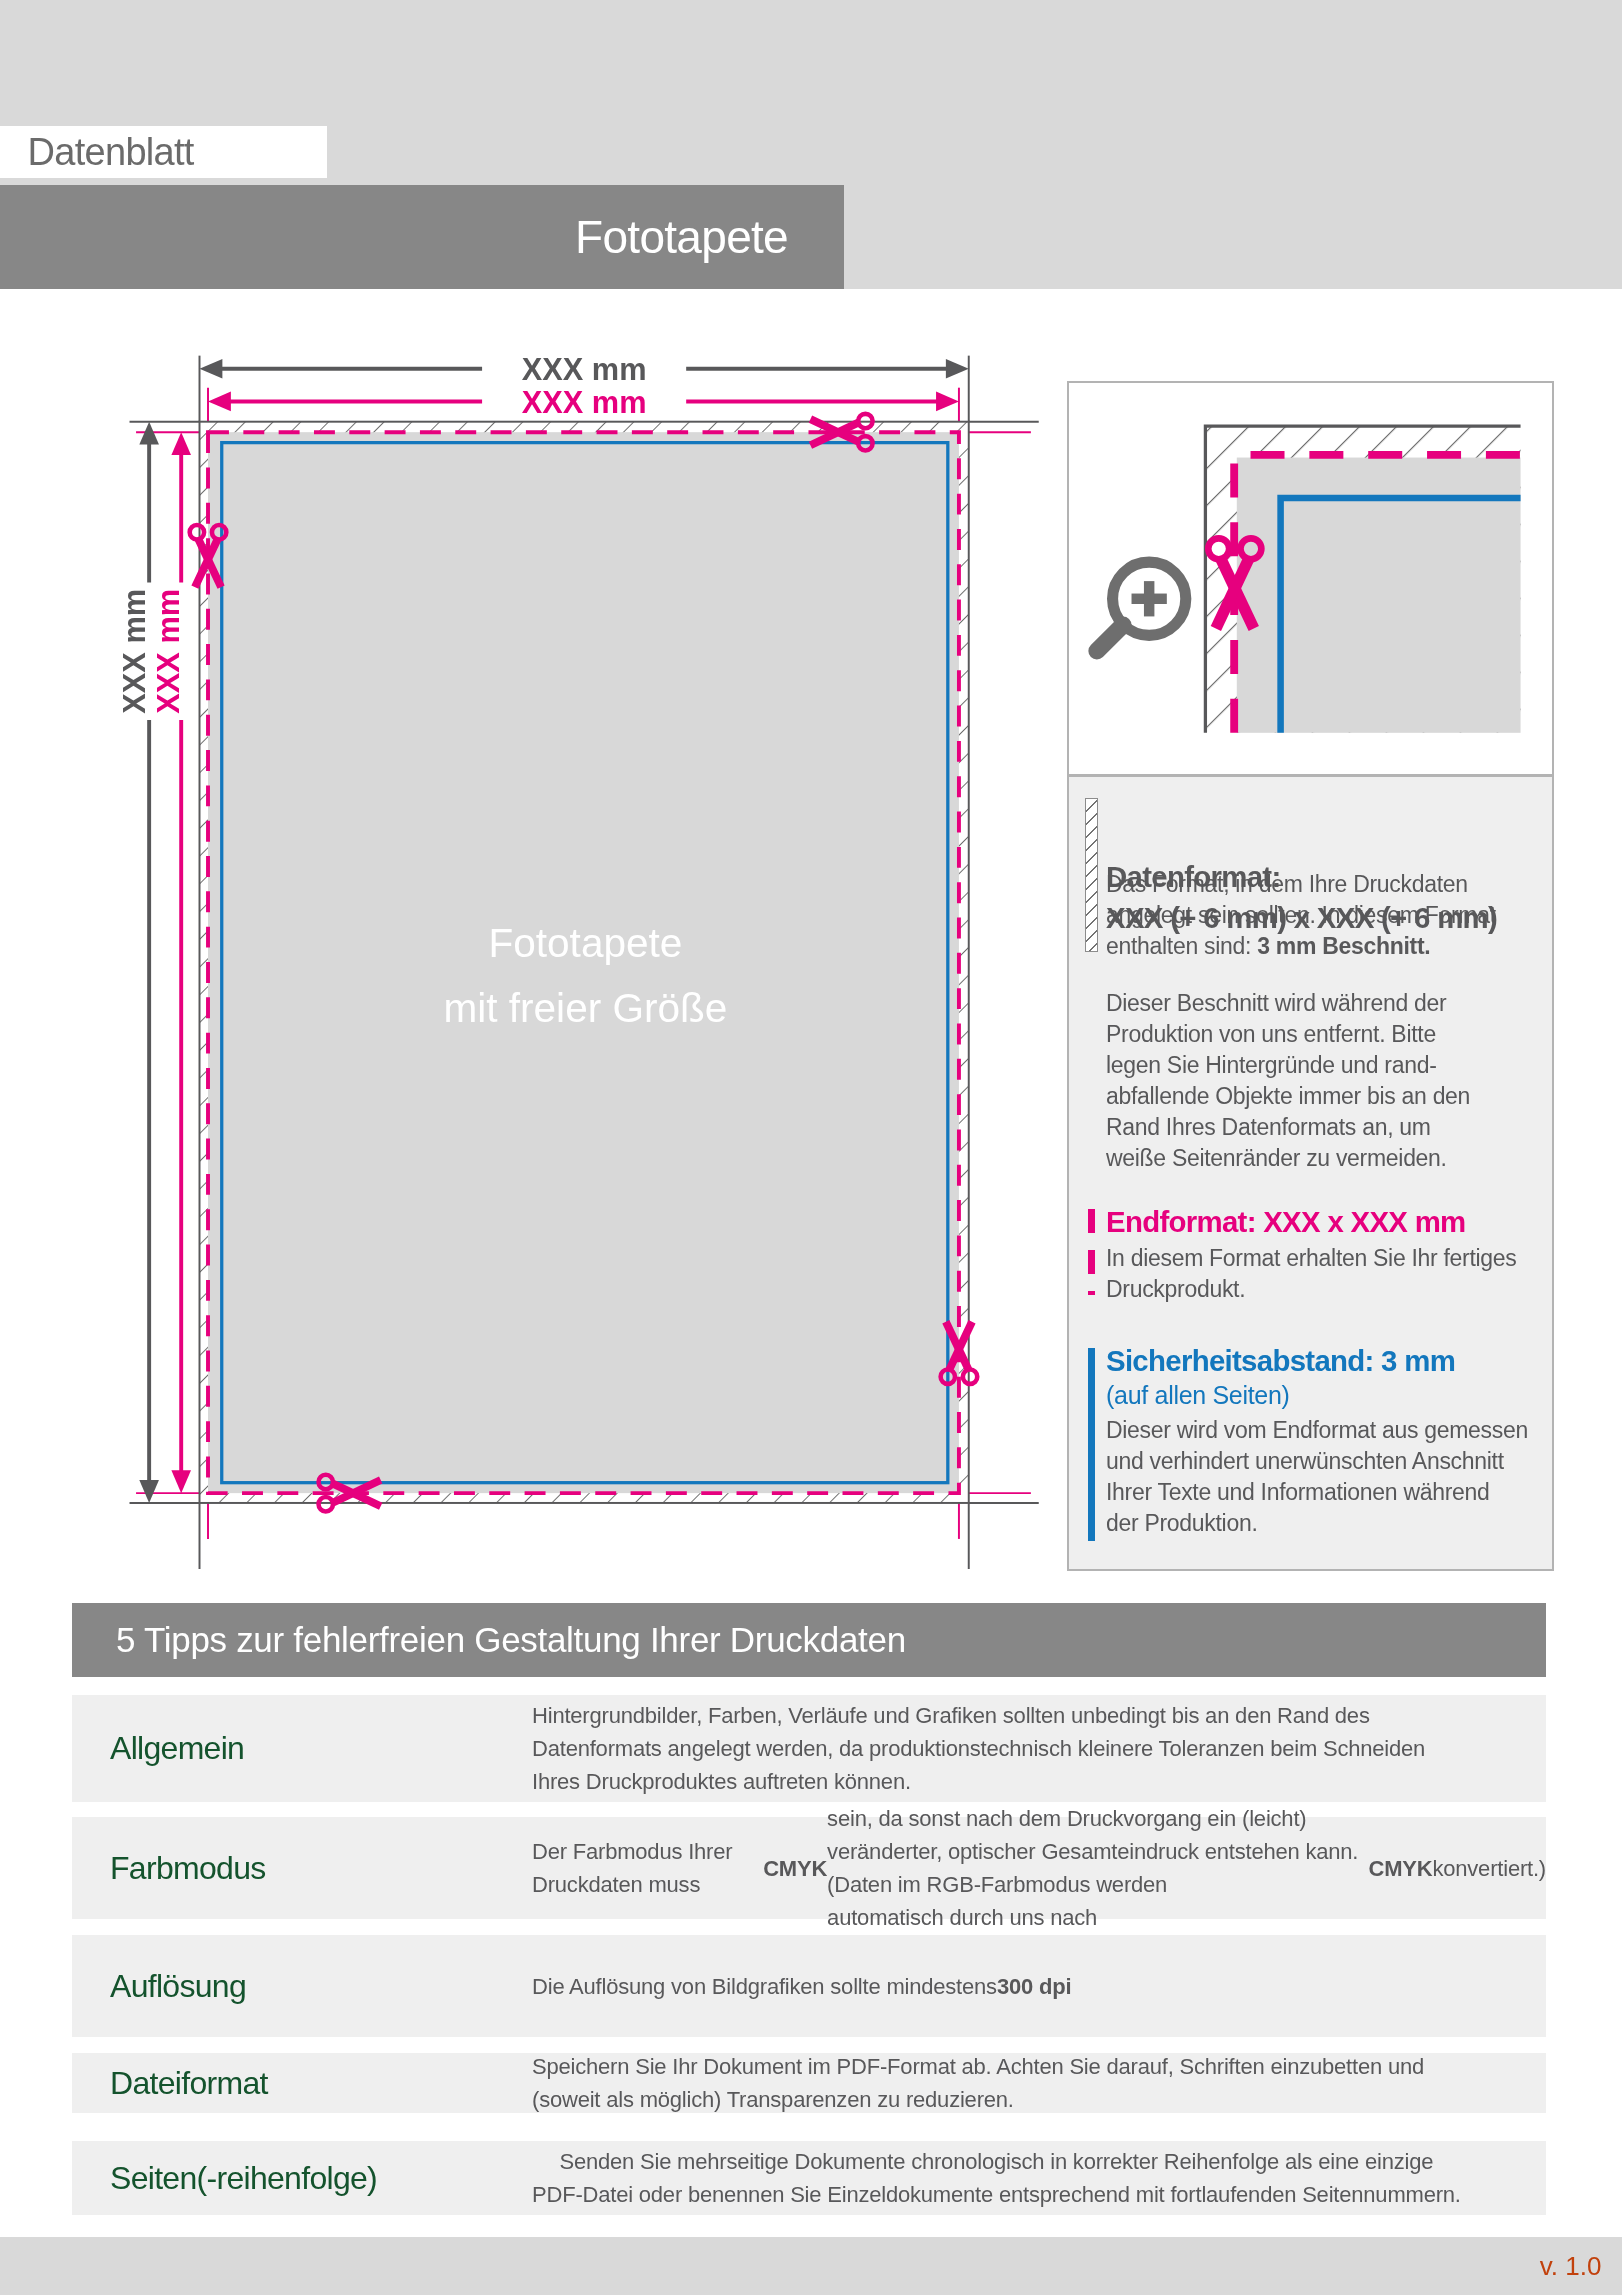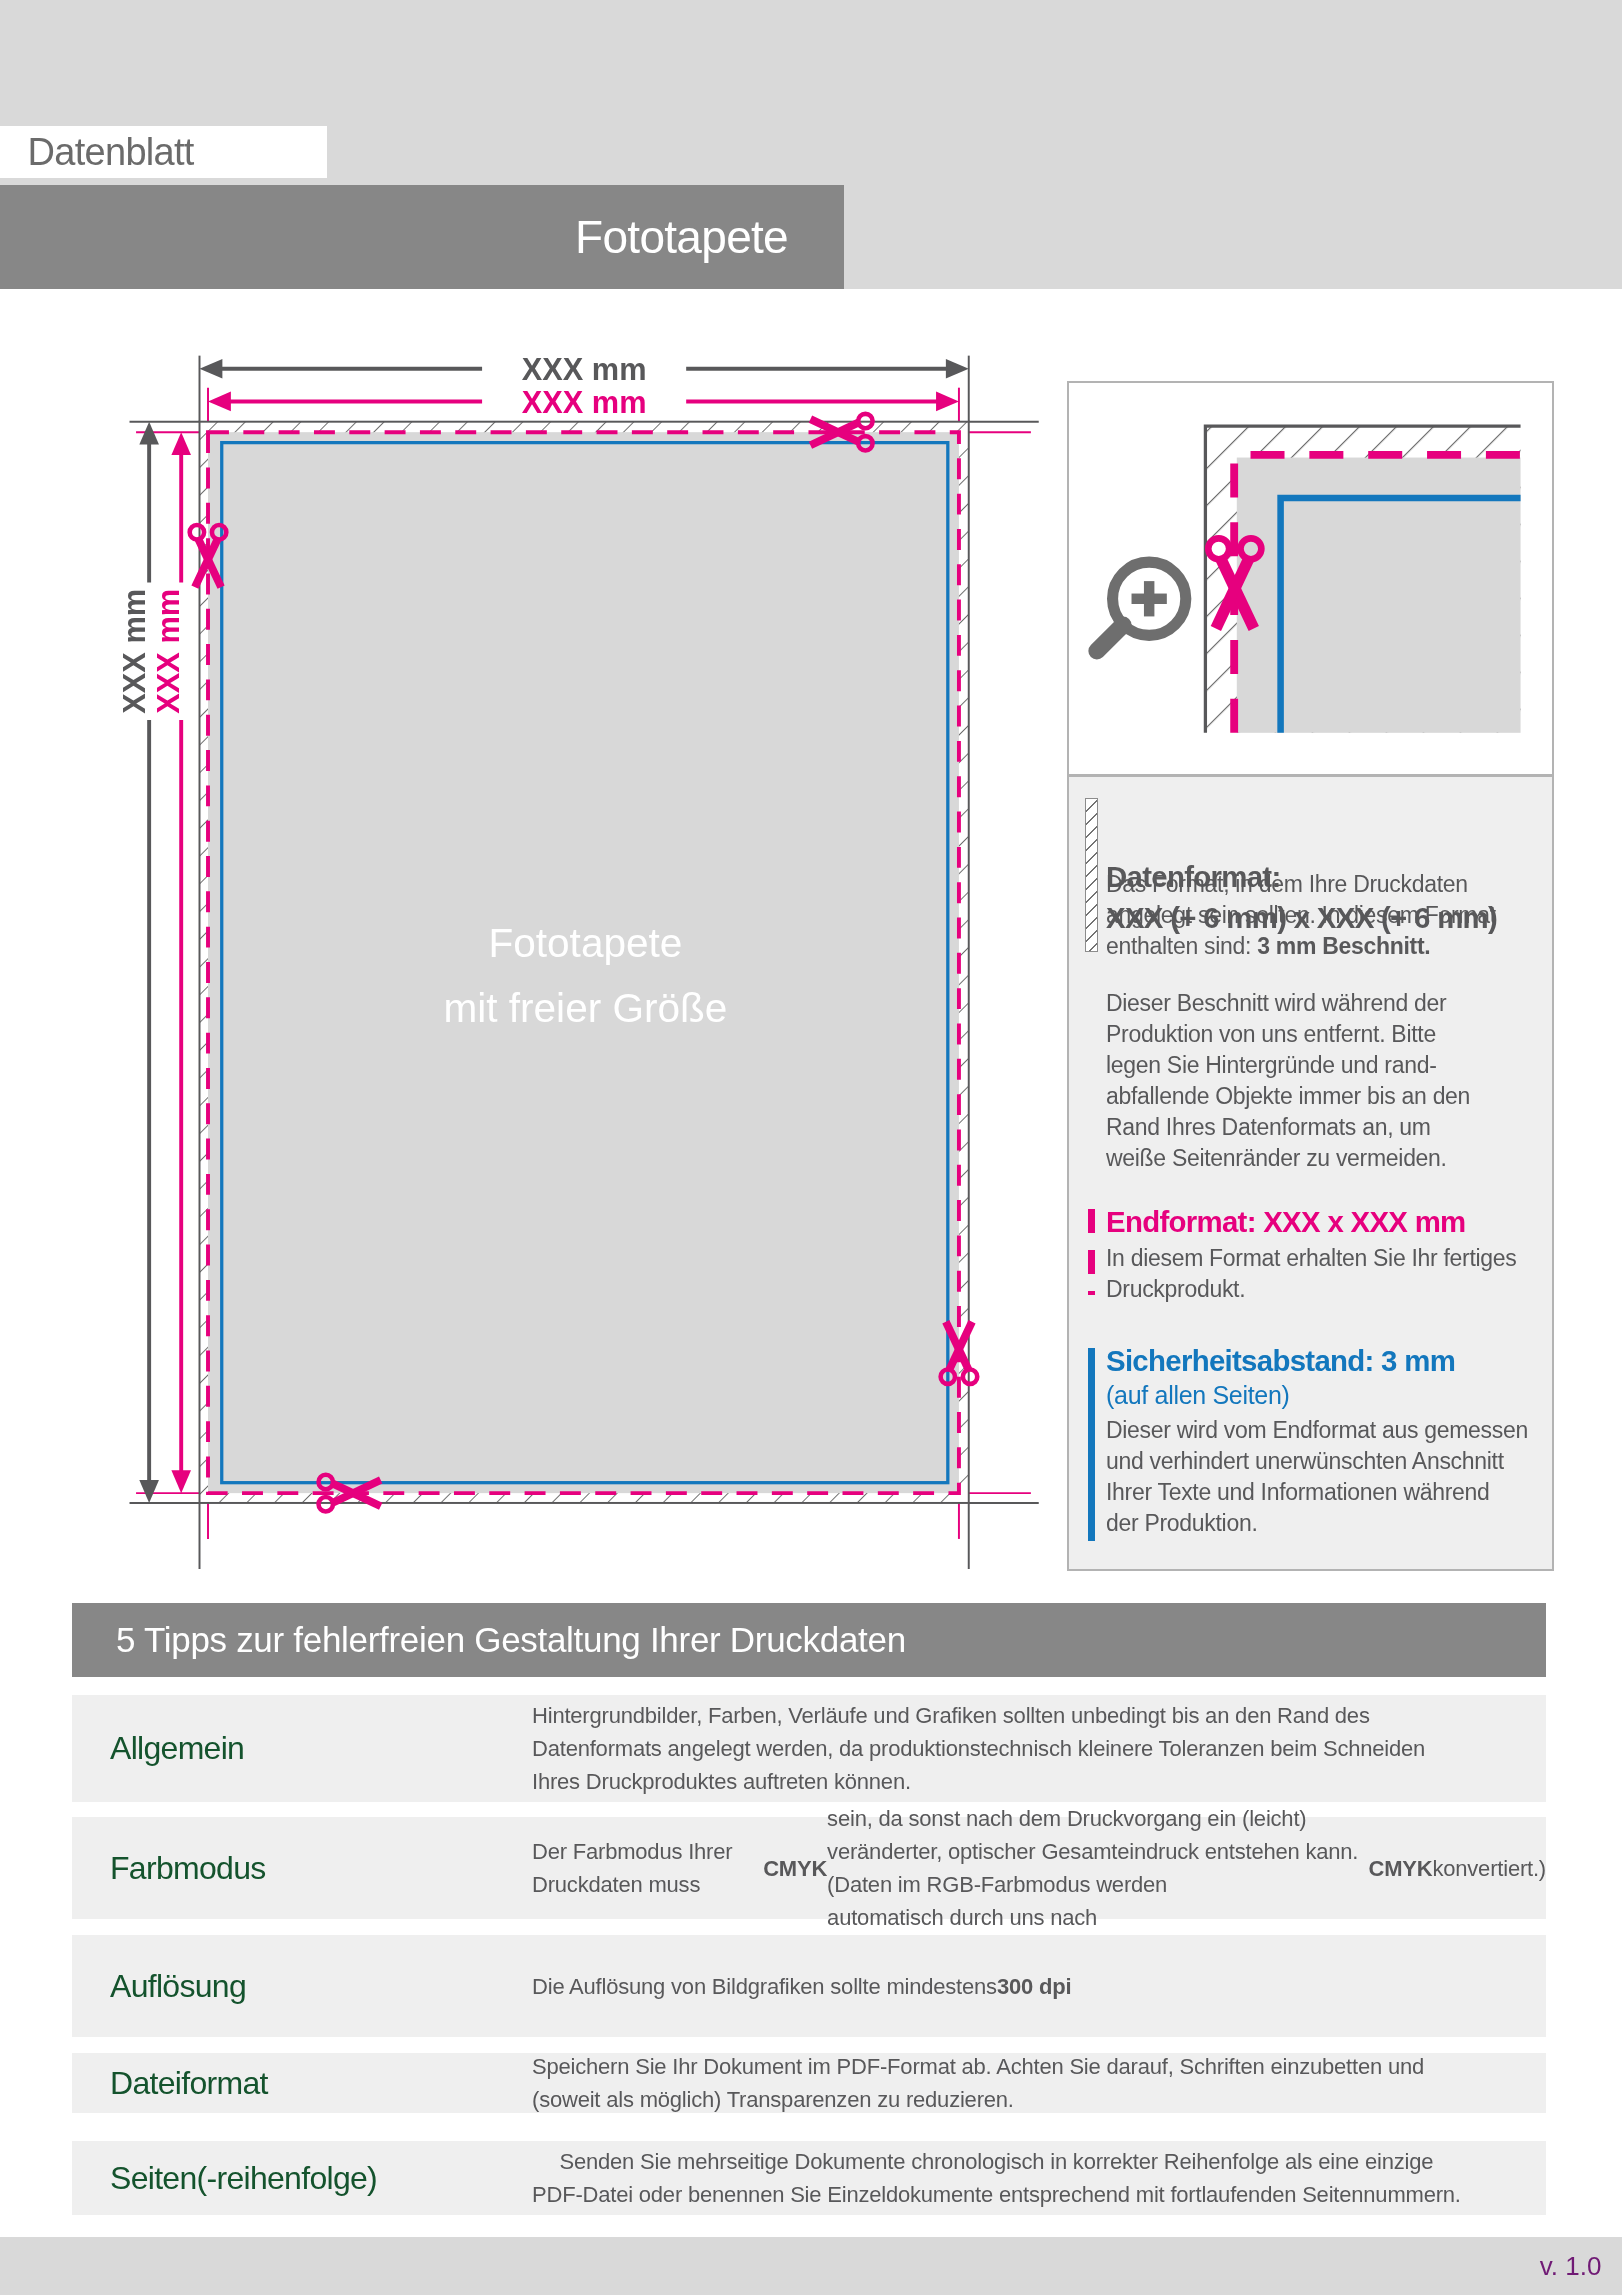--- a/index.html
+++ b/index.html
@@ -41,21 +41,21 @@
     display:flex;align-items:center;padding-left:44px;box-sizing:border-box;}
   .tips-banner span{font-size:35px;color:#ffffff;font-weight:300;letter-spacing:-0.3px;}
   .tip-row{left:72px;width:1474px;background:#efefef;}
   .tip-label{position:absolute;left:38px;top:0;height:100%;display:flex;align-items:center;
     font-size:32px;color:#14532d;letter-spacing:-0.7px;}
   .tip-desc{position:absolute;left:460px;top:0;height:100%;display:flex;align-items:center;
     font-size:22px;line-height:33px;color:#58585a;white-space:pre-line;letter-spacing:-0.2px;}
   
   .footer{left:0;top:2237px;width:1623px;height:59px;background:#d9d9d9;
     display:flex;align-items:center;justify-content:flex-end;padding-right:21.6px;box-sizing:border-box;}
-  .footer span{font-size:26px;color:#701a75;}
+  .footer span{font-size:26px;color:#c2410c;}
 </style>
 </head>
 <body>
 
 <div class="abs top-band"></div>
 <div class="abs title-box">
   <span>Datenblatt</span>
 </div>
 <div class="abs product-banner">
   <span>Fototapete</span>

